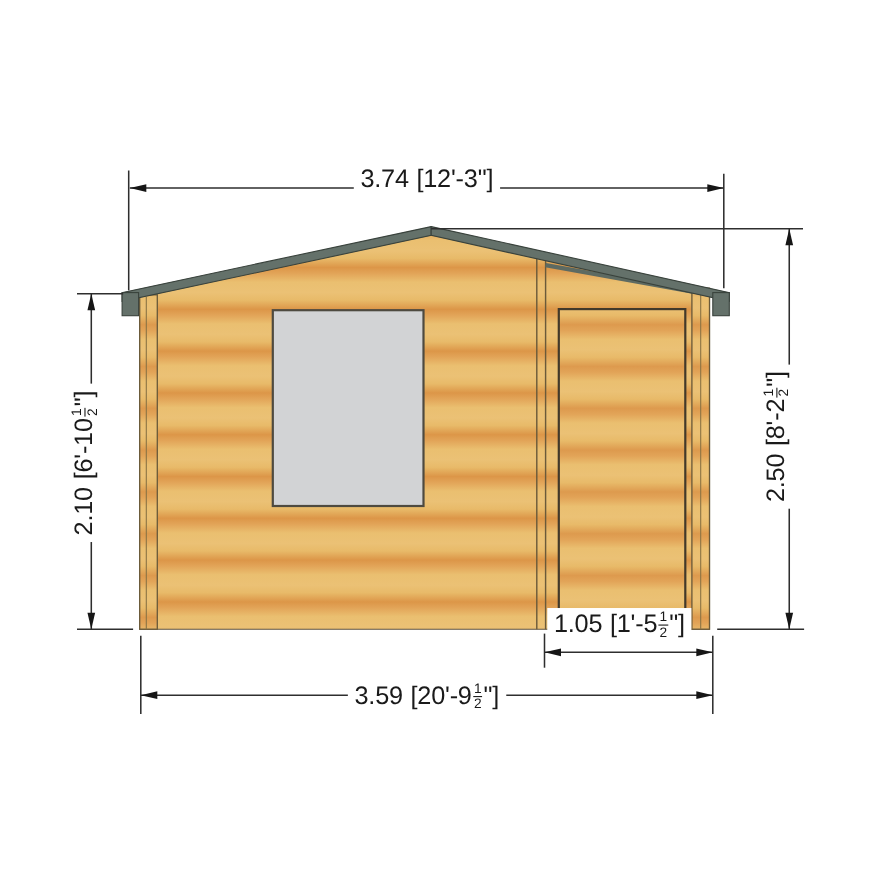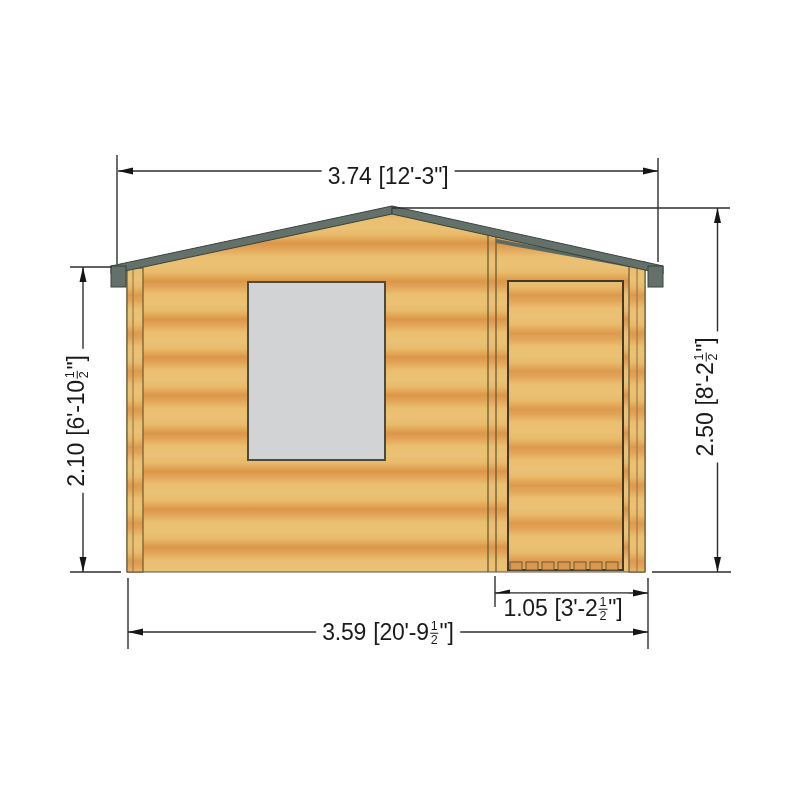--- a/index.html
+++ b/index.html
@@ -93,21 +93,21 @@
       <polygon points="83,572 79.5,557 86.5,557"></polygon>
       <polygon points="717.5,208 714,223 721,223"></polygon>
       <polygon points="717.5,572 714,557 721,557"></polygon>
       <polygon points="128,632 143,628.5 143,635.5"></polygon>
       <polygon points="648,632 633,628.5 633,635.5"></polygon>
       <polygon points="495,593 510,589.5 510,596.5"></polygon>
       <polygon points="648,593 633,589.5 633,596.5"></polygon>
     </g>
   </svg>
 
-  <div class="dim-label" style="left:388px;top:177px;">
+  <div class="dim-label" style="left:388px;top:163px;">
     <span class="m">3.74</span>
     <span class="ip">[12'-3"]</span>
 
     <span class="is"></span>
   </div>
 
   <div class="dim-label rot" style="left:76px;top:421px;">
     <span class="m">2.10</span>
     <span class="ip">[6'-10</span>
     <span class="frac">
@@ -130,23 +130,23 @@
   <div class="dim-label" style="left:388px;top:632px;">
     <span class="m">3.59</span>
     <span class="ip">[20'-9</span>
     <span class="frac">
         <span class="fnum">1</span>
         <span class="fden">2</span>
       </span>
     <span class="is">"]</span>
   </div>
 
-  <div class="dim-label" style="left:563px;top:608px;align-items:flex-end;">
+  <div class="dim-label" style="left:563px;top:567px;align-items:flex-end;">
     <span class="m">1.05</span>
-    <span class="ip">[3'-2</span>
+    <span class="ip">[1'-5</span>
     <span class="frac">
         <span class="fnum">1</span>
         <span class="fden">2</span>
       </span>
     <span class="is">"]</span>
   </div>
 
 </div>
 
 </body></html>

